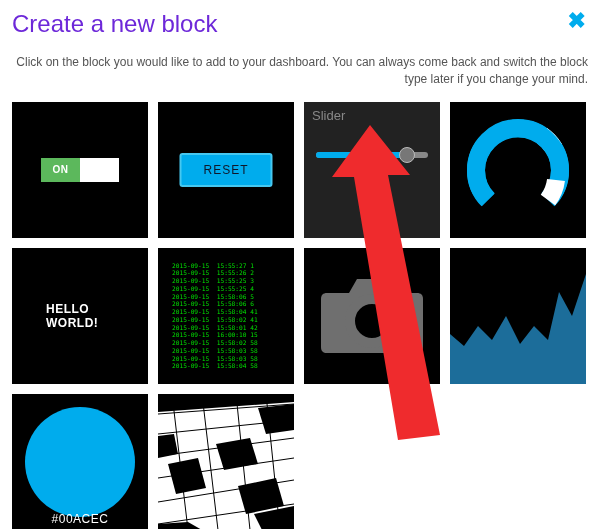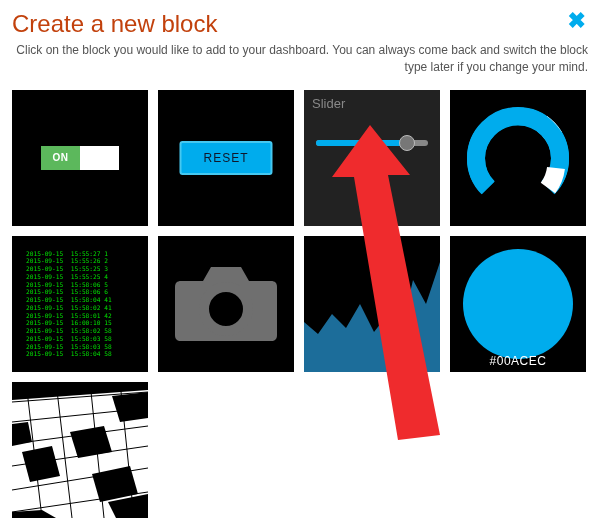--- a/index.html
+++ b/index.html
@@ -16,22 +16,22 @@
       top: 8px;
       right: 14px;
       color: #00aced;
       font-size: 22px;
       font-weight: bold;
       cursor: pointer;
     }
     h1 {
       font-weight: 300;
       font-size: 24px;
-      color: #c2410c;
-      margin-bottom: 4px;
+      color: #6d28d9;
+      margin-bottom: 16px;
     }
     .subtitle {
       font-size: 12px;
       color: #555;
       line-height: 1.4;
       margin-bottom: 14px;
       text-align: right;
     }
     .grid {
       display: grid;
@@ -224,20 +224,23 @@
       <circle cx="58" cy="58" r="42" fill="none" stroke="#00aced" stroke-width="18" stroke-dasharray="197 264" transform="rotate(135 58 58)" stroke-linecap="butt"></circle>
       <circle cx="58" cy="58" r="42" fill="none" stroke="#fff" stroke-width="18" stroke-dasharray="18 264" transform="rotate(60 58 58)" stroke-dashoffset="-179" stroke-linecap="butt"></circle>
     </svg>
 
     <svg class="gauge-svg" width="116" height="116" viewBox="0 0 116 116" style="position:absolute">
       <path d="M 28 88 A 42 42 0 1 1 88 88" fill="none" stroke="#00aced" stroke-width="18"></path>
       <path d="M 88 88 A 42 42 0 0 0 96 68" fill="none" stroke="#fff" stroke-width="18"></path>
     </svg>
   </div>
 
+  <div class="block">
+    <div class="hello">HELLO WORLD!</div>
+  </div>
 
   <div class="block">
     <div class="log">2015-09-15  15:55:27 1
 2015-09-15  15:55:26 2
 2015-09-15  15:55:25 3
 2015-09-15  15:55:25 4
 2015-09-15  15:58:06 5
 2015-09-15  15:58:06 6
 2015-09-15  15:58:04 41
 2015-09-15  15:58:02 41

